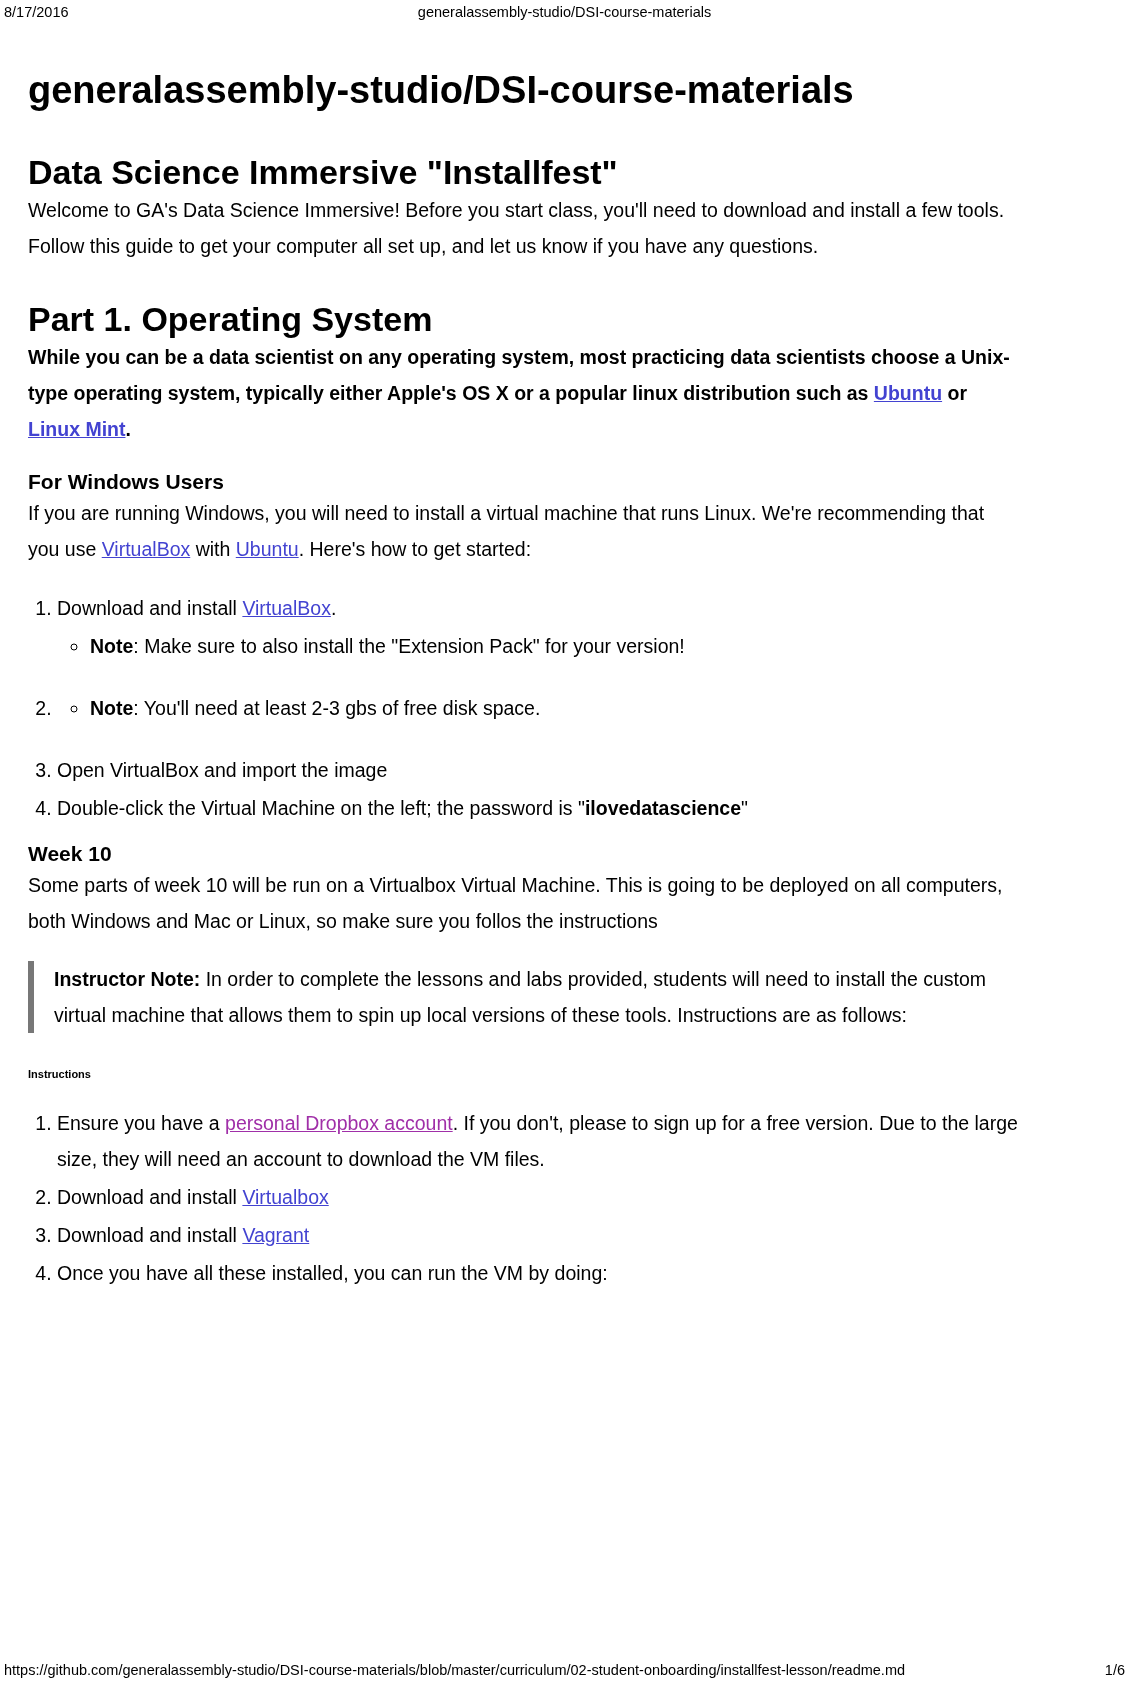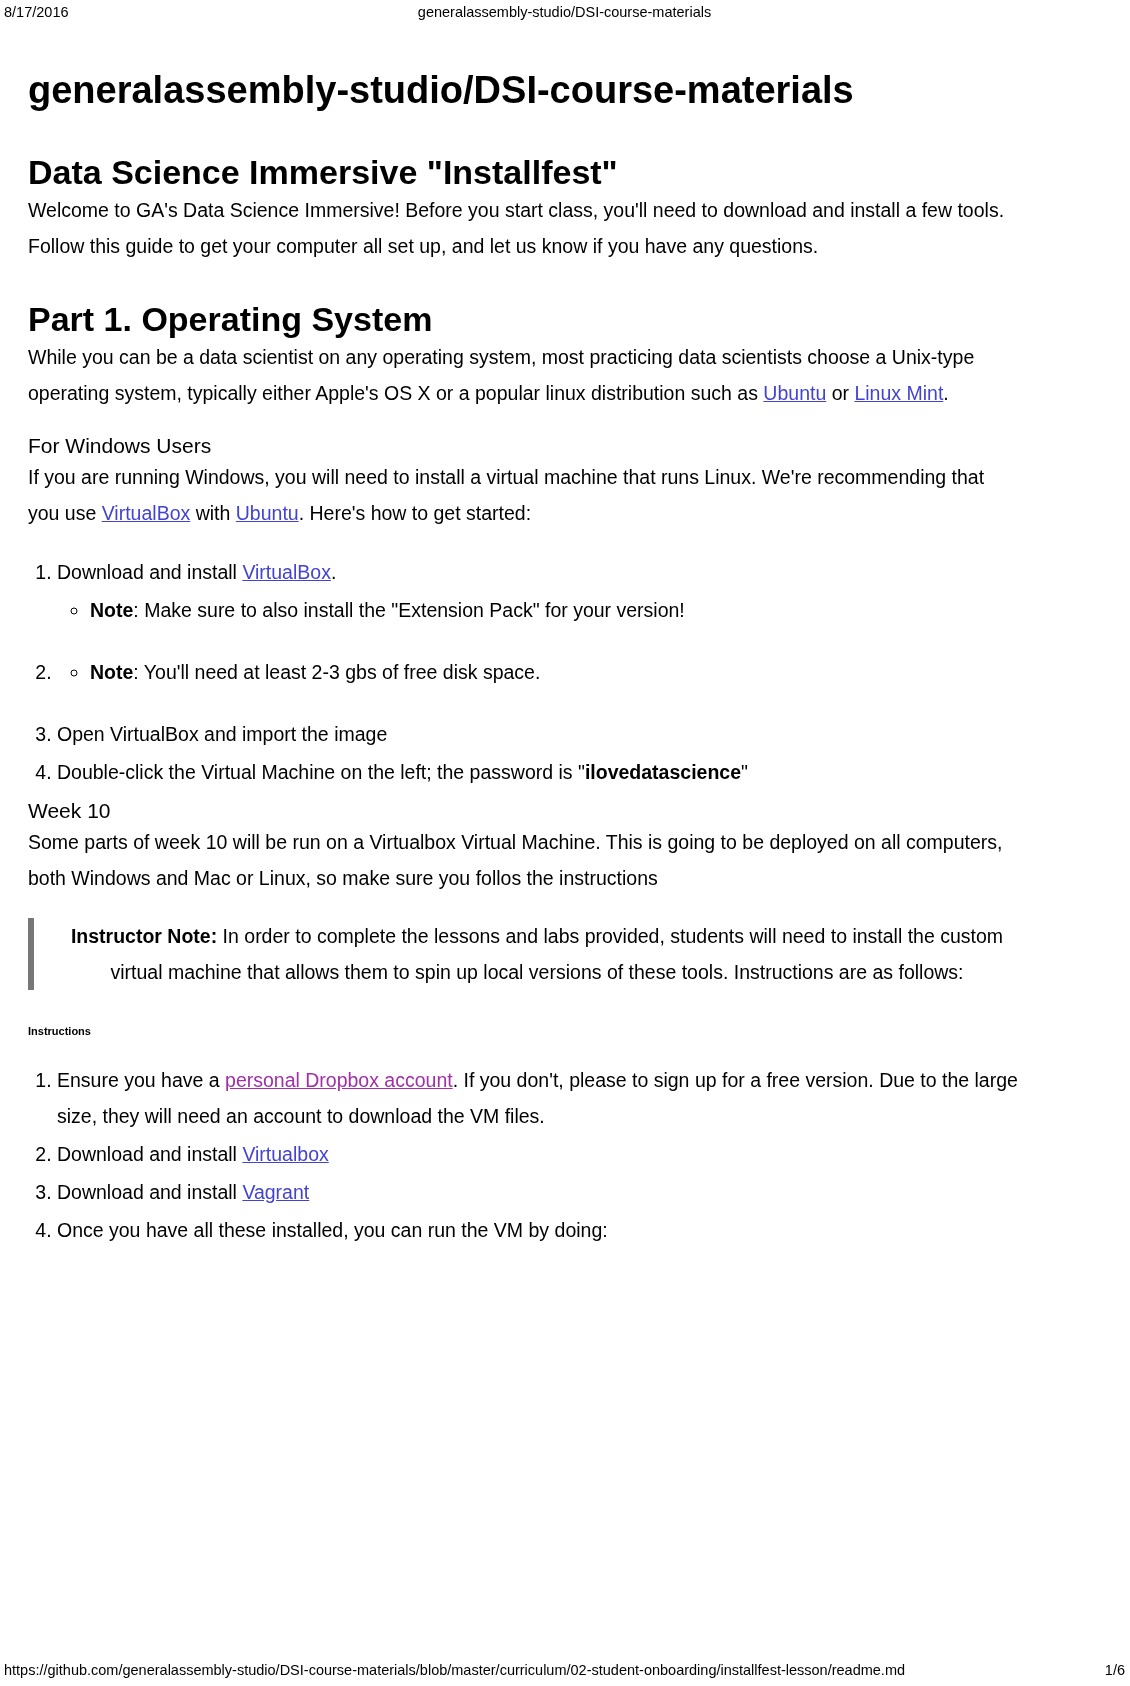--- a/index.html
+++ b/index.html
@@ -25,44 +25,43 @@
   
   .markdown {
     position:absolute; top:60px; left:28px; width:992px;
     font-size:19.5px; line-height:36px;
   }
   .h1 { font-size:38px; line-height:44px; margin-top:8px; font-weight:bold; }
   .h2 { font-size:34px; line-height:40px; font-weight:bold; }
   .h2.sub  { margin-top:40px; }
   .h2.part { margin-top:35px; }
   .h3 { font-size:30px; line-height:36px; margin-top:42px; font-weight:bold; }
-  .h4 { font-size:21px; line-height:26px; font-weight:normal; }
+  .h4 { font-size:21px; line-height:26px; font-weight:bold; }
   .h4.windows { margin-top:22px; }
-  .h4.week10  { margin-top:8px; }
+  .h4.week10  { margin-top:15px; }
   .h6 { font-size:11px; line-height:22px; margin-top:30px; font-weight:bold; }
 
   p.md { margin-top:0; }
   .intro   { margin-top:38px; }
-  .os-body { margin-top:38px; }
+  .os-body { margin-top:38px;font-weight:bold; }
   .win-body{ margin-top:24px; }
   .wk-body { margin-top:24px; }
 
   ul.bullets { margin-top:24px; list-style:disc; padding-left:26px; }
   ul.bullets li + li { margin-top:2px; }
 
   ol.steps { margin-top:23px; list-style:decimal; padding-left:29px; }
   ol.steps li + li { margin-top:2px; }
   ul.note { list-style:circle; padding-left:33px; margin:2px 0 26px 0; }
   ul.note li { margin:0; }
 
   blockquote.md {
     margin-top:22px;
     border-left:6px solid var(--blockquote-bar,#777);
     padding-left:20px;
-    text-align:center;
   }
 
   ol.instructions { margin-top:20px; list-style:decimal; padding-left:29px; }
   ol.instructions li + li { margin-top:2px; }
 
   strong { font-weight:bold; }
   a.md-link { color:var(--link-blue,#4343d1); text-decoration:underline; cursor:pointer; }
   a.md-link.visited { color:var(--link-visited,#a02fa8); }
 </style>
 </head>

